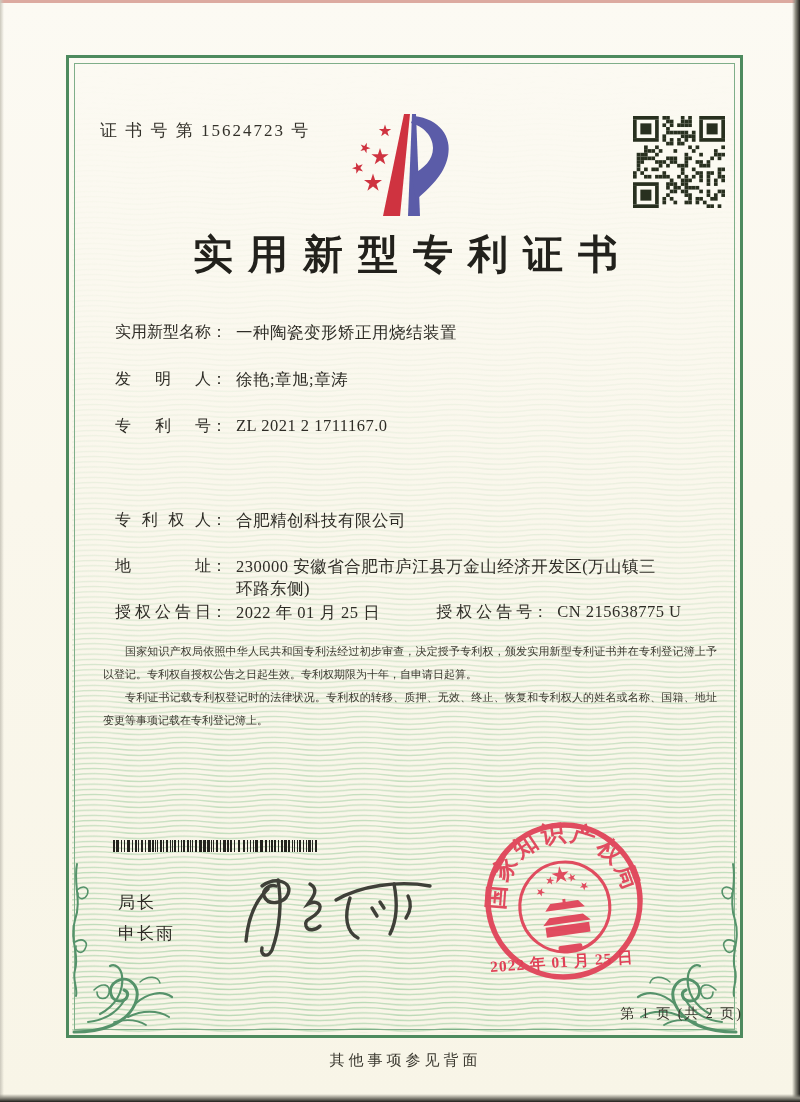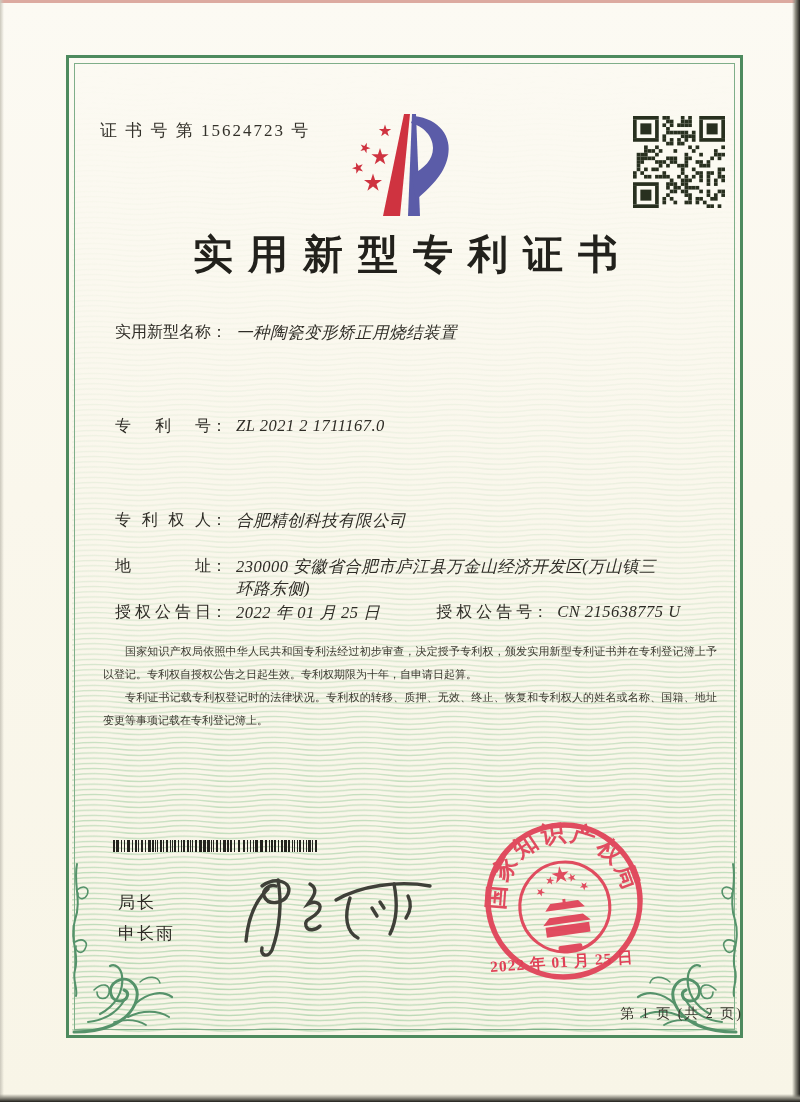--- a/index.html
+++ b/index.html
@@ -22,21 +22,21 @@
     -webkit-mask-image: linear-gradient(180deg, rgba(0,0,0,0) 0%, rgba(0,0,0,.10) 30%, rgba(0,0,0,.30) 52%, rgba(0,0,0,.75) 72%, rgba(0,0,0,.95) 100%);
     mask-image: linear-gradient(180deg, rgba(0,0,0,0) 0%, rgba(0,0,0,.10) 30%, rgba(0,0,0,.30) 52%, rgba(0,0,0,.75) 72%, rgba(0,0,0,.95) 100%);
   }
   .abs { position:absolute; }
   .cert-no { left:100px; top:119px; font-size:17px; letter-spacing:2px; color:#33312a; }
   .title { left:68px; top:227px; width:675px; text-align:center; font-size:40px; font-weight:bold;
            letter-spacing:15px; text-indent:15px; color:#22211c; }
   .frow { position:absolute; left:115px; font-size:16.5px; white-space:nowrap; }
   .lbl { display:inline-block; width:96px; text-align:justify; text-align-last:justify; font-size:16px; vertical-align:top; }
   .colon { display:inline-block; margin-right:9px; font-size:16px; vertical-align:top; }
-  .val { font-size:16.5px; letter-spacing:.5px; vertical-align:top;font-style:italic; }
+  .val { font-size:16.5px; letter-spacing:.5px; vertical-align:top; }
   .addr-val { display:inline-block; width:424px; white-space:normal; line-height:21.5px; }
   .pair2 { display:inline-block; margin-left:56px; }
   .paras { left:103px; top:640px; width:614px; font-size:11px; line-height:23px; color:#3a382f; text-align:justify; }
   .paras p { text-indent:2em; }
   .officer { left:118px; top:0; font-size:17px; color:#2f2d27; letter-spacing:2px; }
   .footer-page { left:68px; top:1005px; width:675px; text-align:right; font-size:14px; letter-spacing:2px; color:#3a382f; }
   .back-note { left:68px; top:1051px; width:675px; text-align:center; font-size:15px; letter-spacing:4px; color:#3a382f; }
   .seal-date { left:490px; top:951px; width:175px; font-size:15.5px; font-weight:bold; letter-spacing:1px;
                color:#e04056; transform:rotate(-4deg); }
   svg { display:block; }
@@ -298,20 +298,23 @@
         <rect x="77.28" y="88.32" width="3.68" height="3.68"></rect>
         <rect x="84.64" y="88.32" width="3.68" height="3.68"></rect>
       </g>
   </svg>
 
   <div class="abs title">实用新型专利证书</div>
 
   <div class="frow" style="top:322px;">
     <span class="lbl">实用新型名称</span><span class="colon">：</span><span class="val">一种陶瓷变形矫正用烧结装置</span>
   </div>
+  <div class="frow" style="top:369px;">
+    <span class="lbl">发明人</span><span class="colon">：</span><span class="val">徐艳;章旭;章涛</span>
+  </div>
   <div class="frow" style="top:416px;">
     <span class="lbl">专利号</span><span class="colon">：</span><span class="val">ZL 2021 2 1711167.0</span>
   </div>
   <div class="frow" style="top:510px;">
     <span class="lbl">专利权人</span><span class="colon">：</span><span class="val">合肥精创科技有限公司</span>
   </div>
   <div class="frow" style="top:556px;">
     <span class="lbl">地址</span><span class="colon">：</span><span class="val addr-val">230000 安徽省合肥市庐江县万金山经济开发区(万山镇三环路东侧)</span>
   </div>
   <div class="frow" style="top:602px;">
@@ -430,18 +433,19 @@
         <rect x="64" y="110" width="44" height="10"></rect>
         <rect x="84.5" y="84" width="3" height="8"></rect>
         <rect x="74" y="130" width="24" height="6" rx="2"></rect>
       </g>
       <circle cx="86" cy="92" r="45" fill="none" stroke="#e04056" stroke-width="3"></circle>
     </g>
   </svg>
   <div class="abs seal-date">2022 年 01 月 25 日</div>
 
   <div class="abs footer-page">第 1 页 (共 2 页)</div>
+  <div class="abs back-note">其他事项参见背面</div>
 
   <div class="edge-top"></div>
   <div class="edge-left"></div>
   <div class="edge-right"></div>
   <div class="edge-bottom"></div>
 </div>
 
 </body></html>

